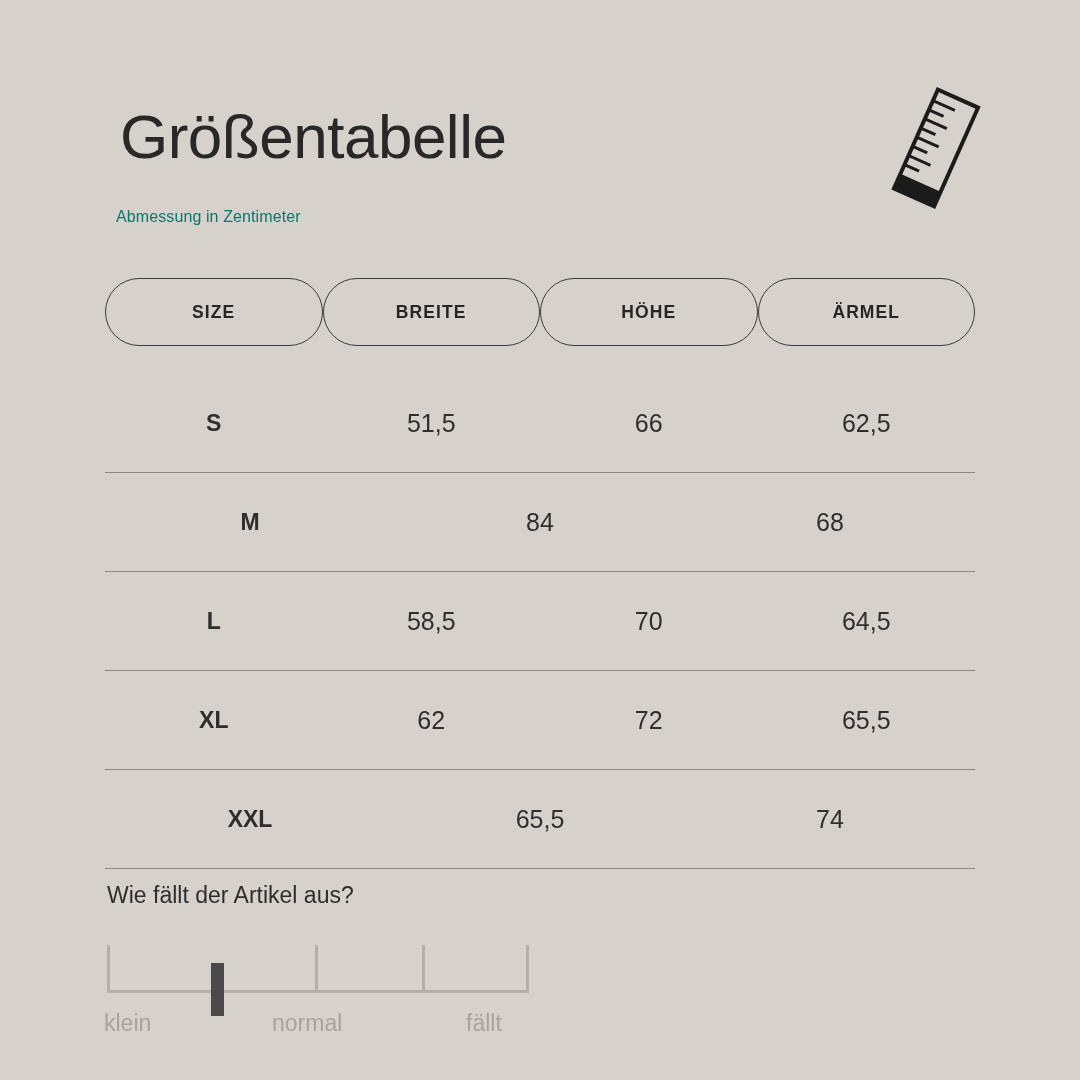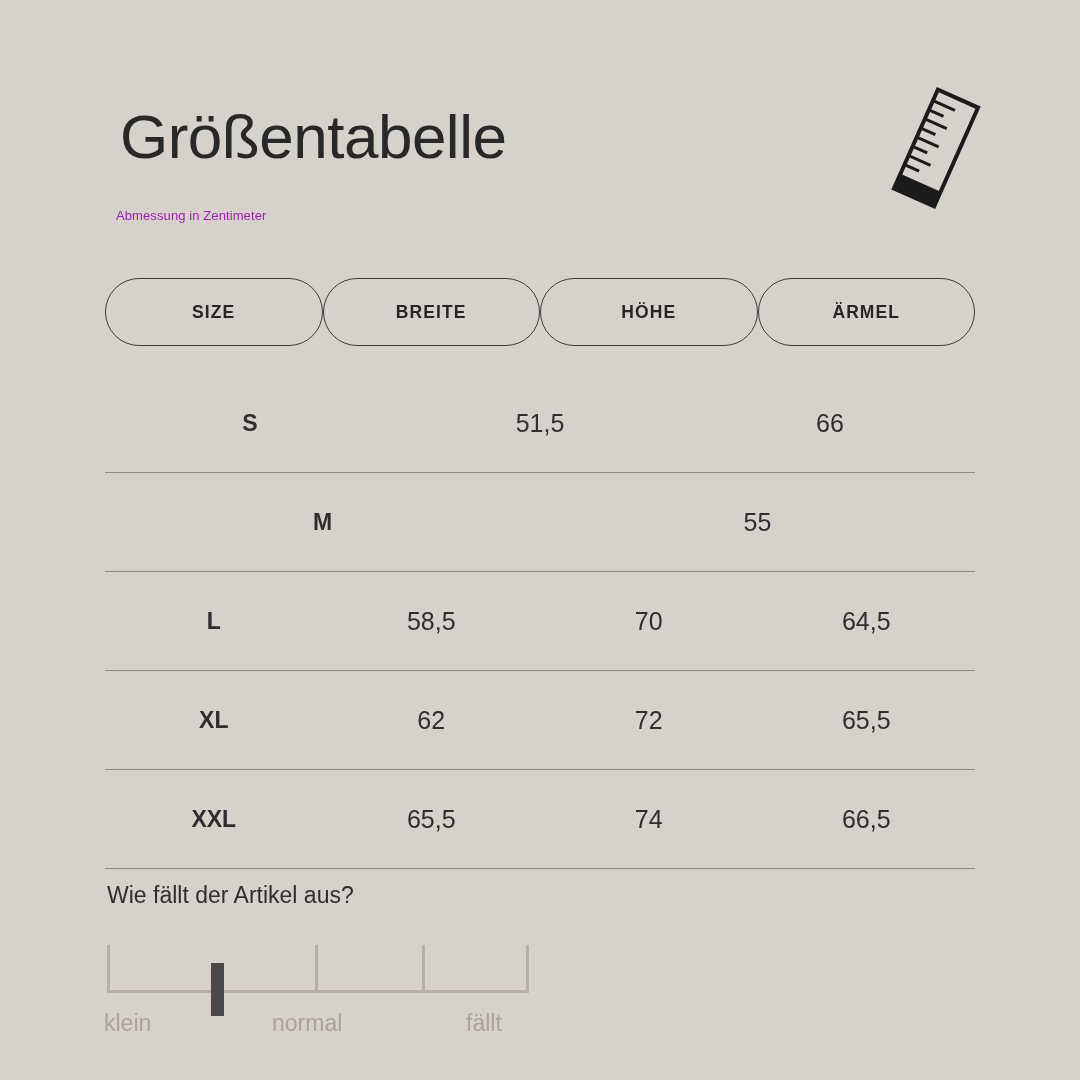--- a/index.html
+++ b/index.html
@@ -31,23 +31,23 @@
     letter-spacing: -0.5px;
     color: #282828;
     line-height: 1.05;
     white-space: nowrap;
     margin-left: 8px;
   }
   .subtitle {
     position: absolute;
     left: 116px;
     top: 208px;
-    font-size: 13px;
+    font-size: 16px;
     font-weight: 400;
-    color: #a21caf;
+    color: #0f766e;
     letter-spacing: 0.1px;
   }
 
   
   .ruler-icon {
     position: absolute;
     left: 876px;
     top: 86px;
     width: 120px;
     height: 125px;
@@ -185,46 +185,47 @@
       <div class="head-cell">HÖHE</div>
       <div class="head-cell">ÄRMEL</div>
     </div>
 
     <div class="body-rows">
 
       <div class="row">
         <div class="cell size">S</div>
         <div class="cell">51,5</div>
         <div class="cell">66</div>
+        <div class="cell">62,5</div>
       </div>
 
       <div class="row">
         <div class="cell size">M</div>
-        <div class="cell">55</div>
+        <div class="cell">84</div>
+        <div class="cell">68</div>
       </div>
 
       <div class="row">
         <div class="cell size">L</div>
         <div class="cell">58,5</div>
         <div class="cell">70</div>
         <div class="cell">64,5</div>
       </div>
 
       <div class="row">
         <div class="cell size">XL</div>
         <div class="cell">62</div>
         <div class="cell">72</div>
         <div class="cell">65,5</div>
       </div>
 
       <div class="row">
         <div class="cell size">XXL</div>
         <div class="cell">65,5</div>
         <div class="cell">74</div>
-        <div class="cell">66,5</div>
       </div>
 
     </div>
   </div>
 
   <div class="fit-question">Wie fällt der Artikel aus?</div>
 
   <div class="scale">
     <div class="scale-line"></div>
     <div class="tick" style="left:0px;"></div>

